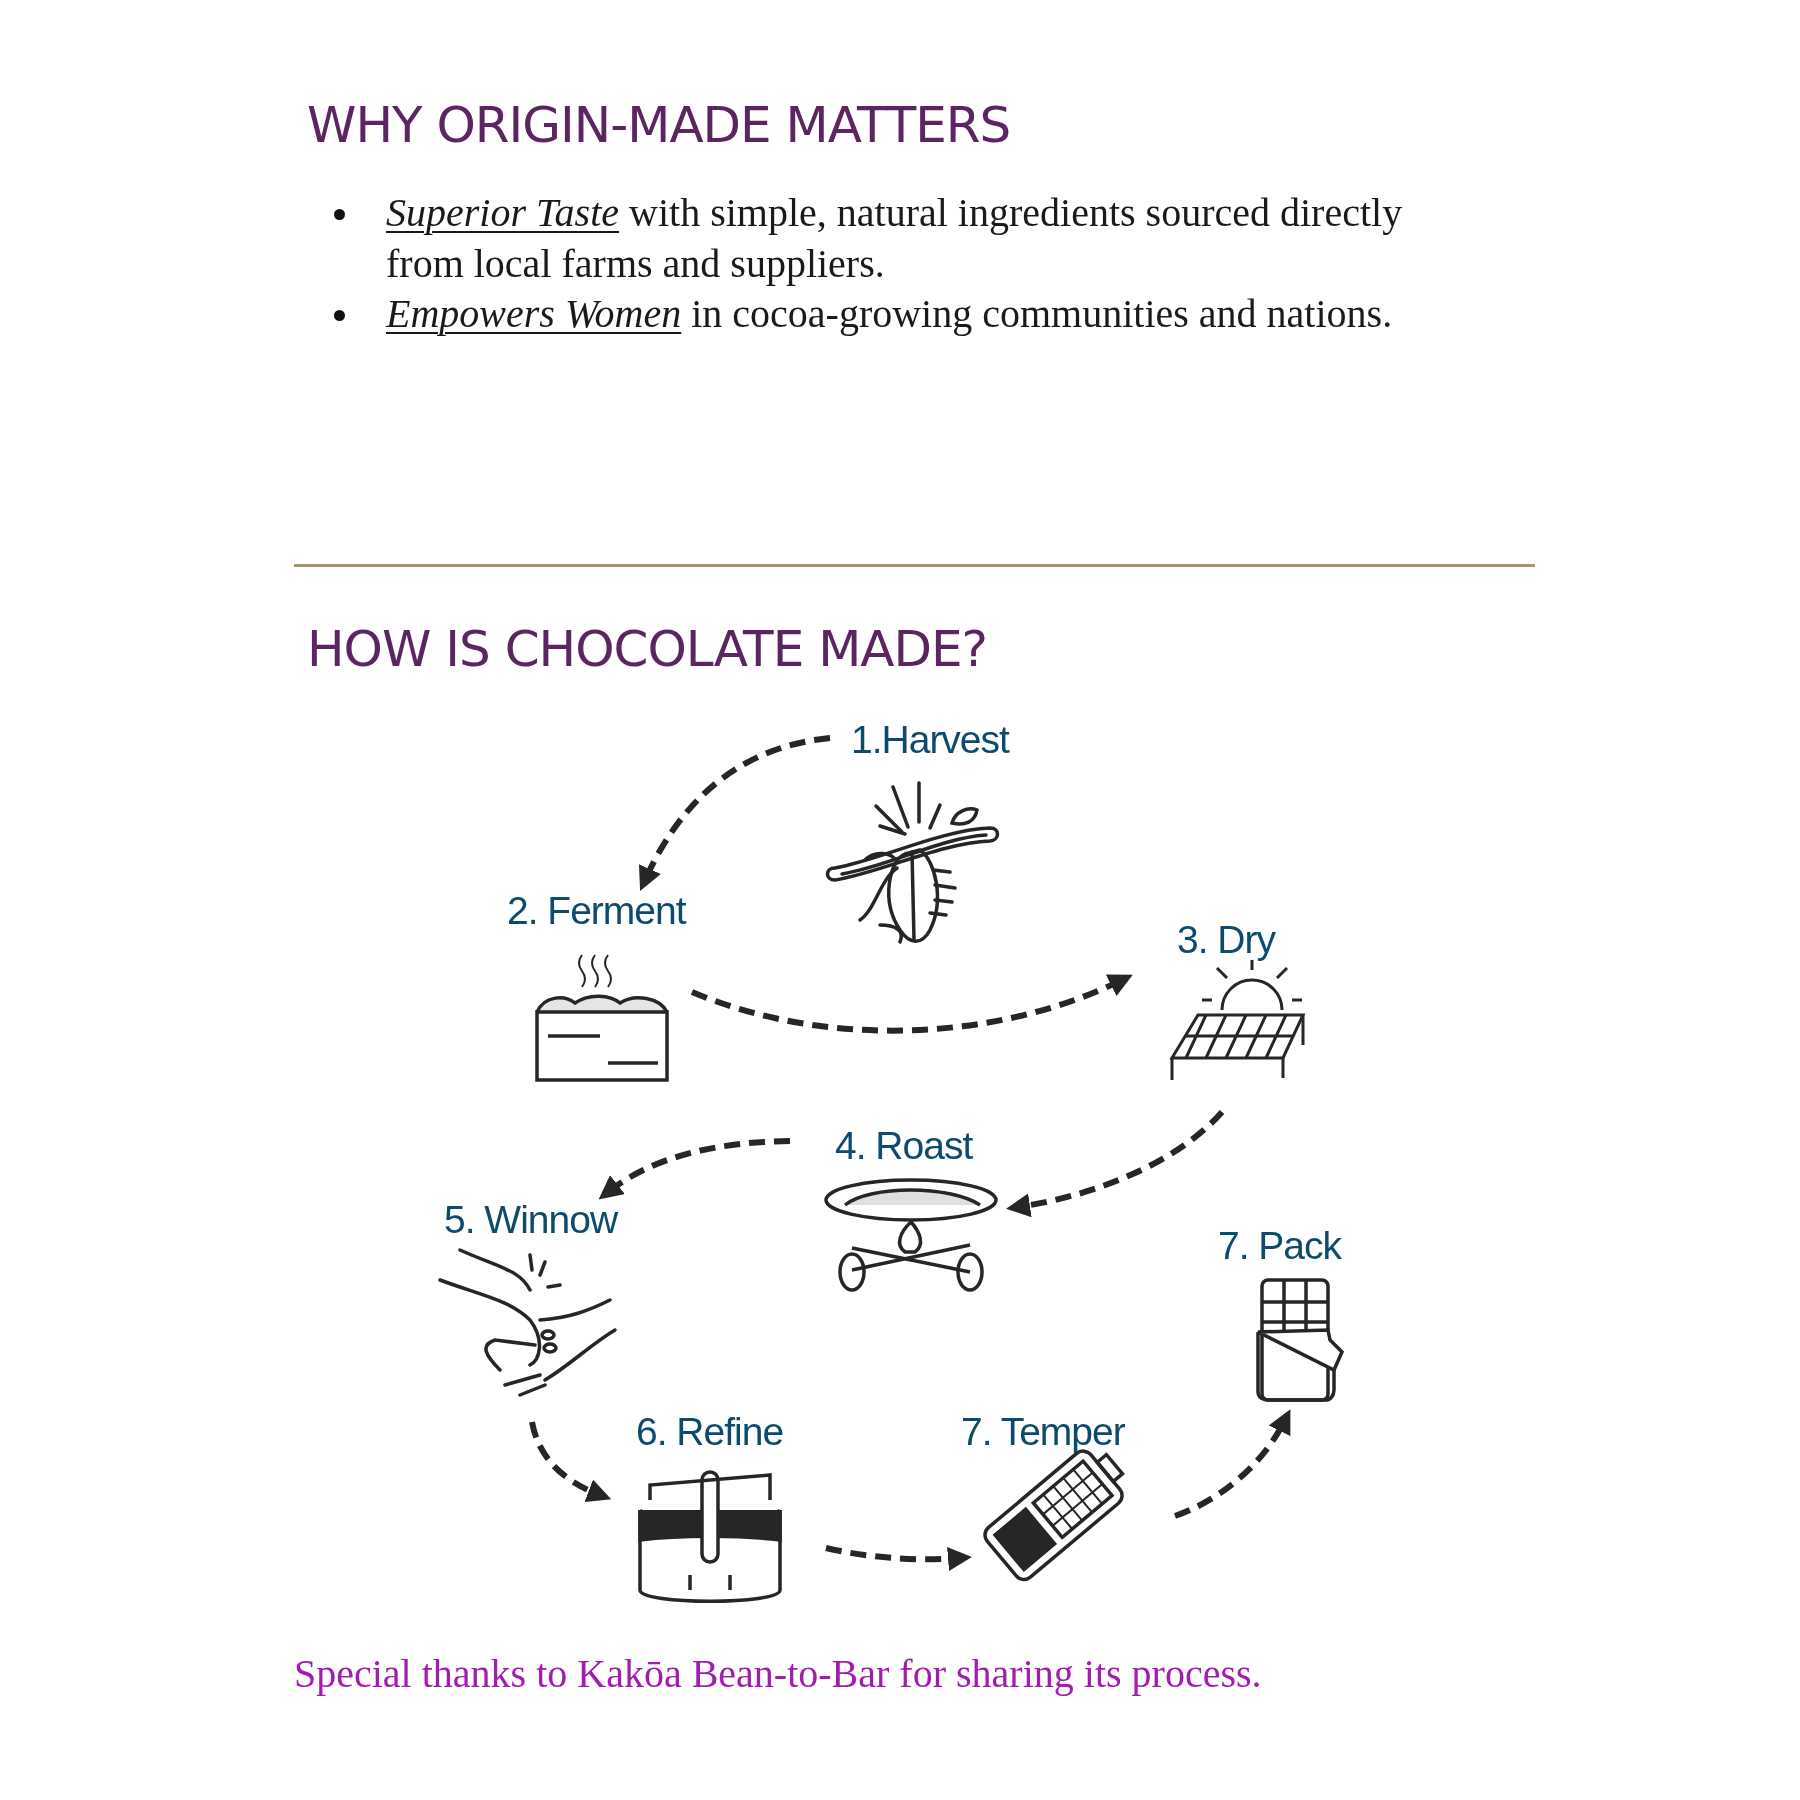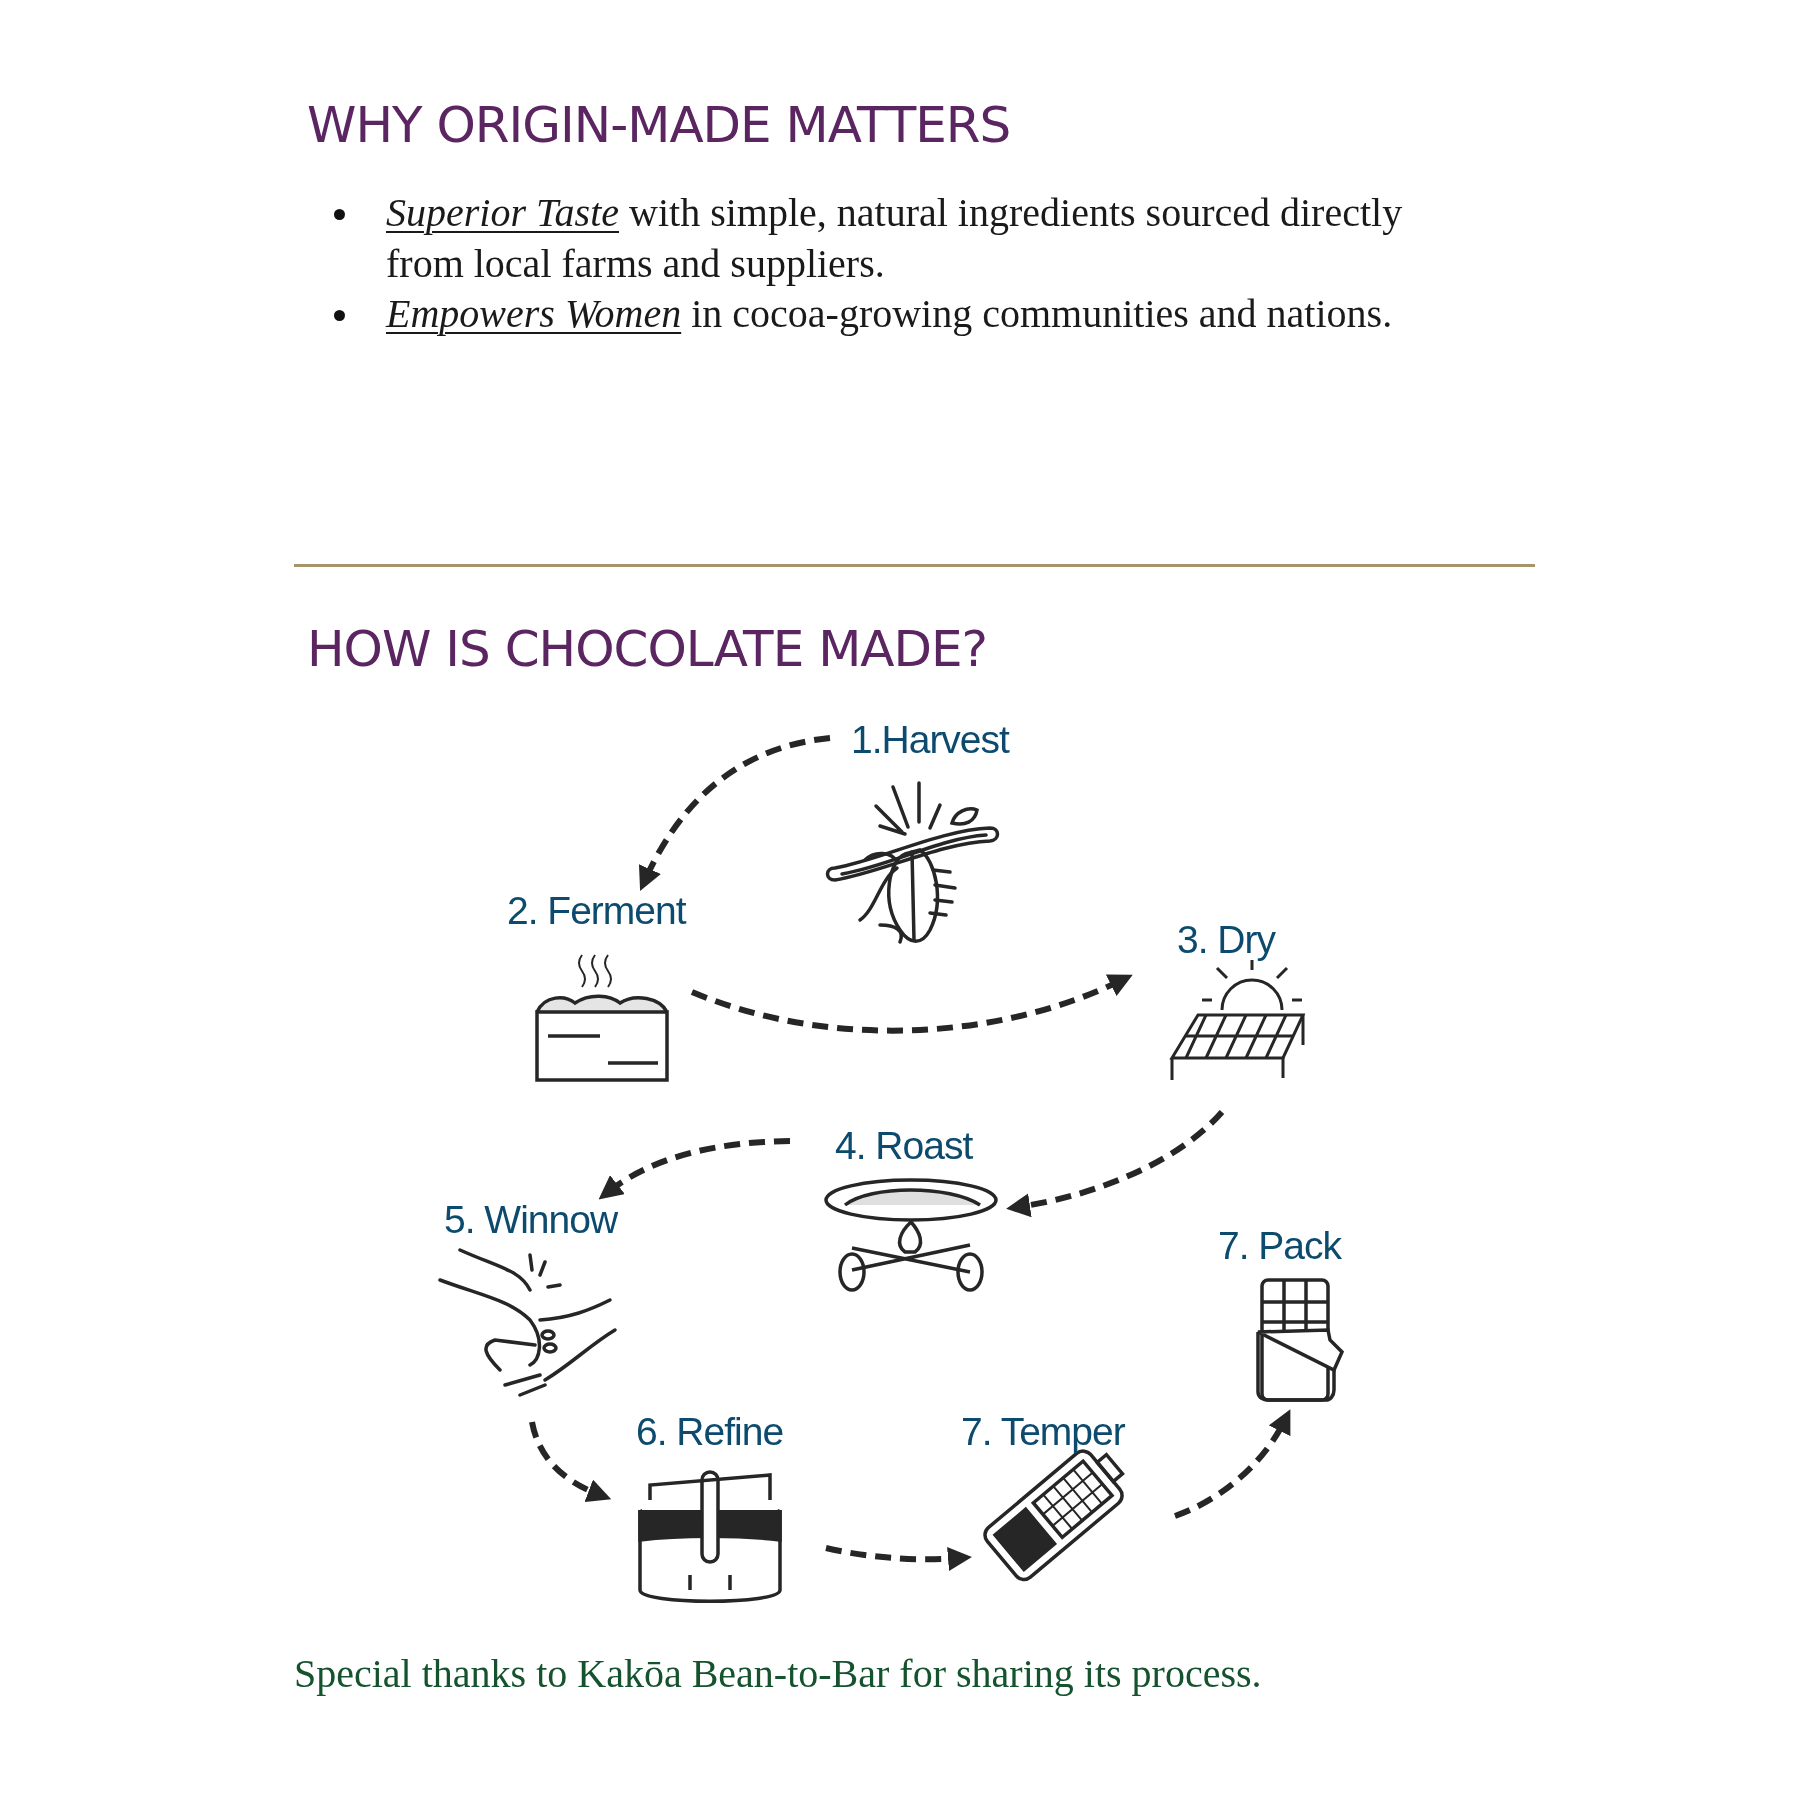--- a/index.html
+++ b/index.html
@@ -5,21 +5,21 @@
   html, body { margin: 0; padding: 0; background: #ffffff; }
   body { width: 1800px; height: 1800px; position: relative; overflow: hidden; }
   .h { position: absolute; left: 299px; margin: 8px; font-family: "DejaVu Sans", sans-serif; font-weight: normal; color: #5a2560; font-size: 50px; letter-spacing: -1px; }
   .bullets { position: absolute; left: 330px; top: 188px; width: 1120px; margin: 0; padding: 0; list-style: none; font-family: "Liberation Serif", serif; font-size: 40px; line-height: 50.5px; color: #1a1a1a; }
   .bullets li { position: relative; padding-left: 56px; }
   .bullets li .dot { position: absolute; left: 4px; top: 21px; width: 11px; height: 11px; border-radius: 50%; background: #111; }
   .bullets li u { text-decoration: underline; text-underline-offset: 5px; text-decoration-thickness: 2px; font-style: italic; }
   .rule { position: absolute; left: 294px; top: 564px; width: 1241px; height: 3px; background: #a8946c; }
   .diagram { position: absolute; left: 0; top: 0; width: 1800px; height: 1800px; }
   .lbl { position: absolute; font-family: "Liberation Sans", sans-serif; font-size: 39px; color: #0c4a6e; letter-spacing: -1px; white-space: nowrap; }
-  .footer { position: absolute; left: 294px; top: 1650px; font-family: "Liberation Serif", serif; font-size: 40px; line-height: 48px; color: #14532d; }
+  .footer { position: absolute; left: 294px; top: 1650px; font-family: "Liberation Serif", serif; font-size: 40px; line-height: 48px; color: #a21caf; }
 </style>
 </head>
 <body>
 
 <h1 class="h" style="top:88px">WHY ORIGIN-MADE MATTERS</h1>
 
 <ul class="bullets">
   <li><span class="dot"></span><u>Superior Taste</u><span> with simple, natural ingredients sourced directly from local farms and suppliers.</span></li>
   <li><span class="dot"></span><u>Empowers Women</u><span> in cocoa-growing communities and nations.</span></li>
 </ul>

